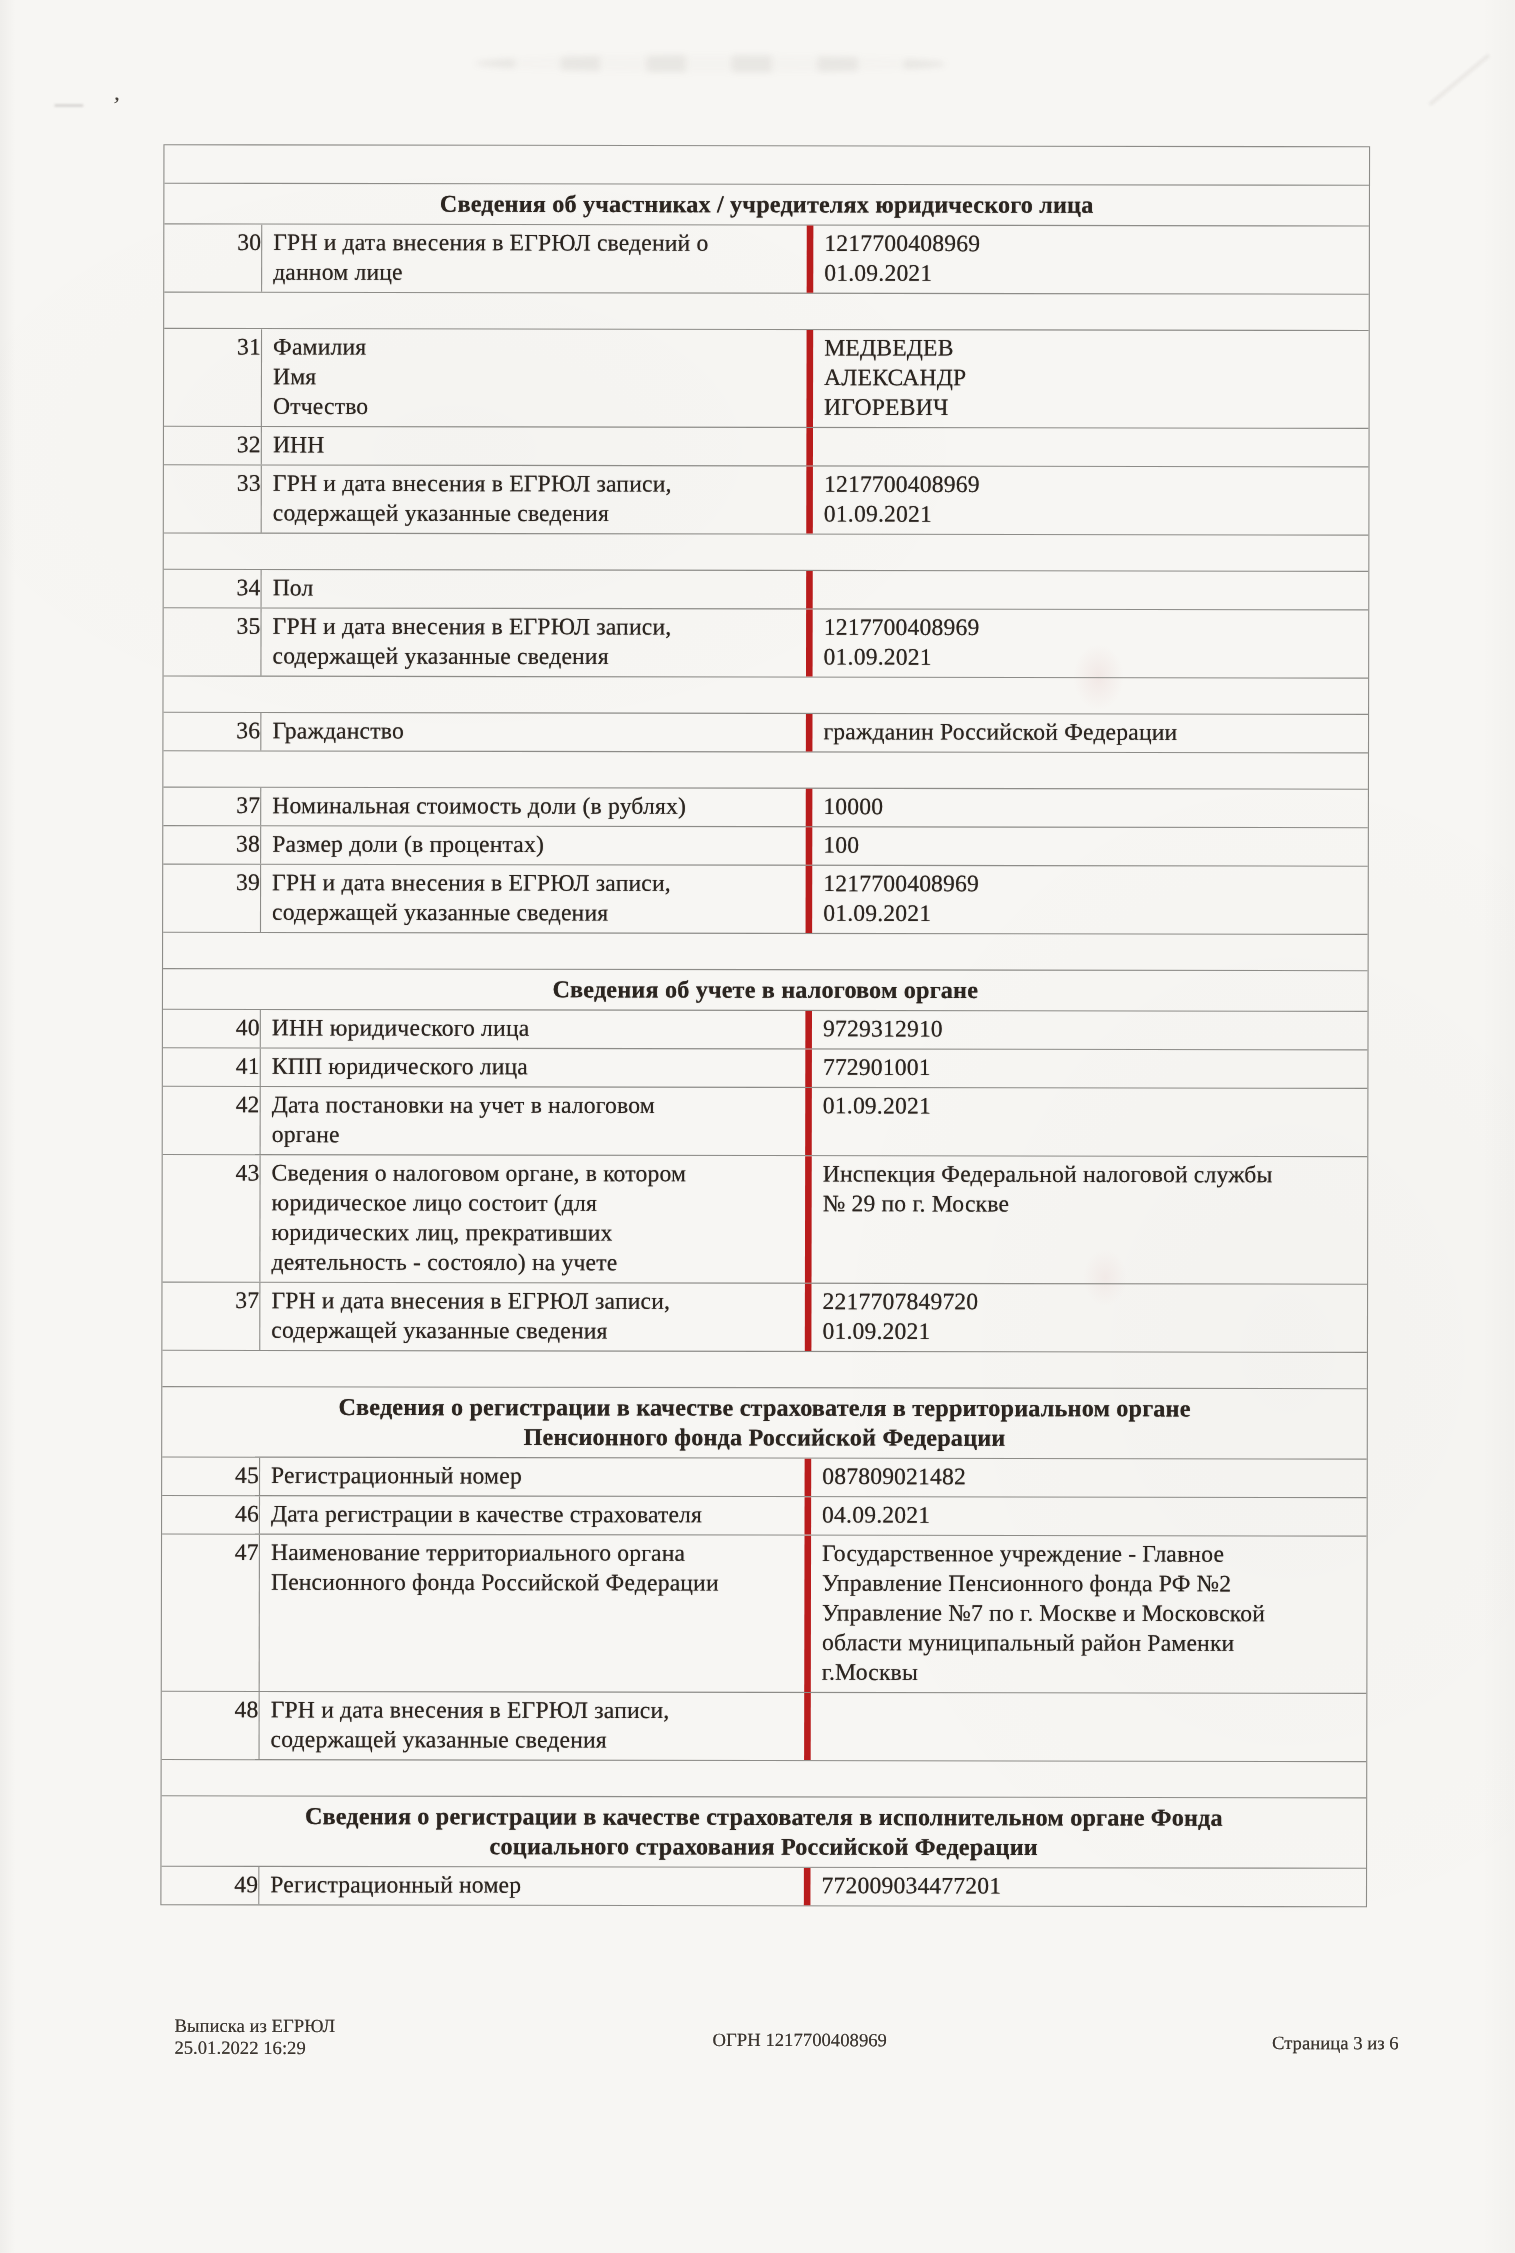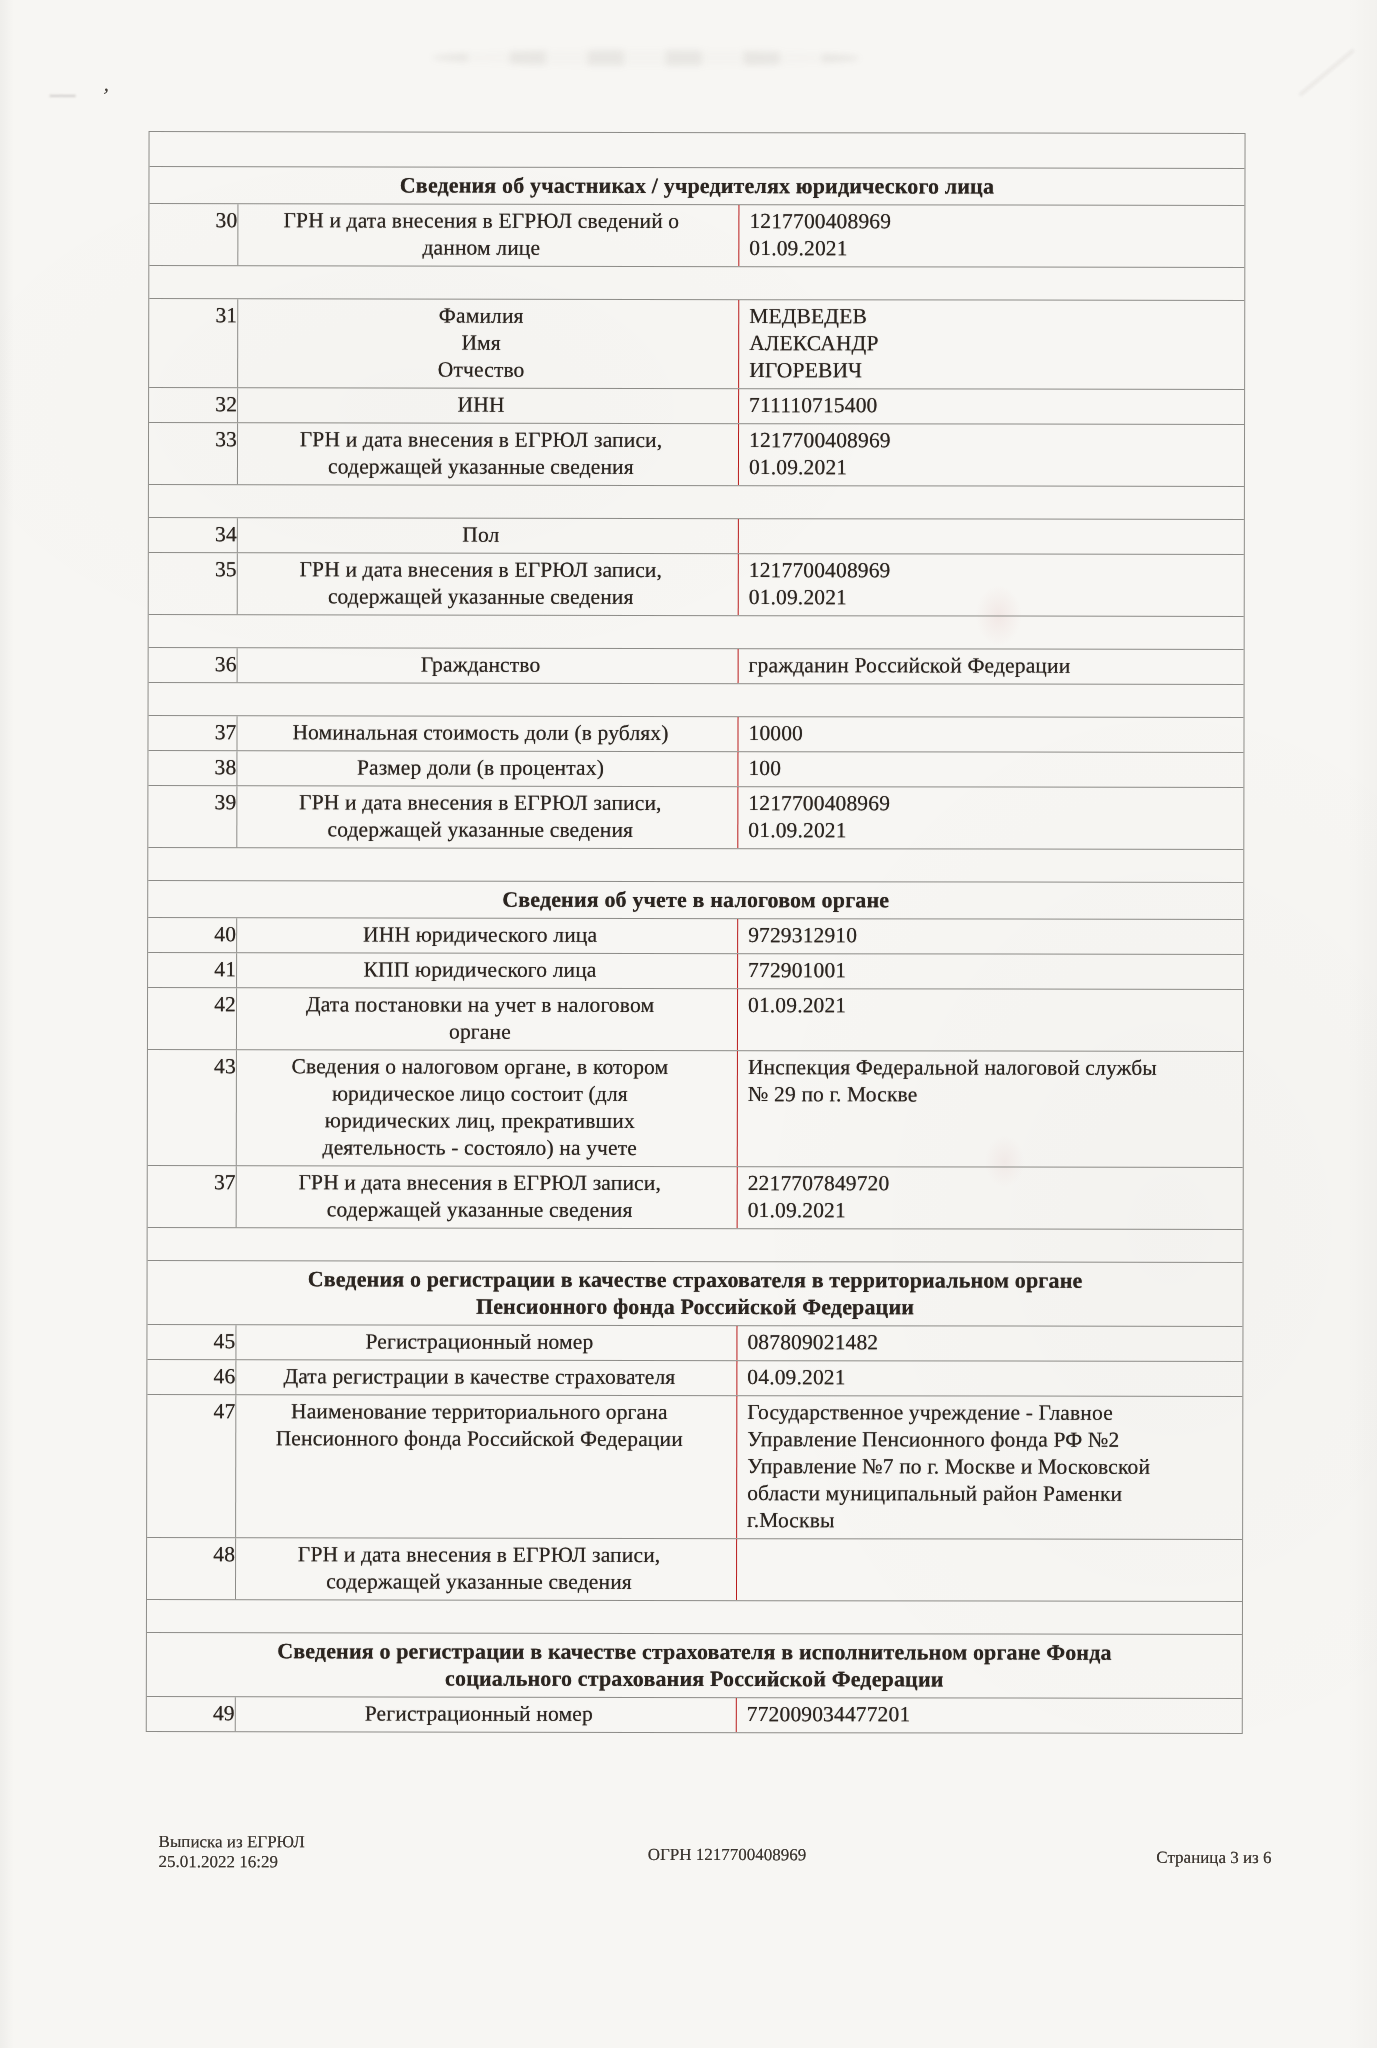--- a/index.html
+++ b/index.html
@@ -20,21 +20,21 @@
     position:absolute;left:147px;top:132px;width:1095px;
     border:1px solid #8d8c88;
     background:transparent;
     font-size:21.5px;line-height:27px;
     text-shadow:0 0 0.7px rgba(45,38,32,0.75);
     letter-spacing:0.15px;
   }
   .t-band{height:34px;}
   .t-row{display:flex;border-top:1px solid #8d8c88;align-items:stretch;}
   .c-num{width:88px;flex:0 0 88px;border-right:1px solid #8d8c88;text-align:right;padding:3px 0 4px;}
-  .c-label{width:501px;flex:0 0 501px;border-right:1px solid #b91c1c;padding:3px 24px 4px 10px;white-space:pre-line;box-sizing:border-box;text-align:center;}
+  .c-label{width:501px;flex:0 0 501px;border-right:6px solid #b91c1c;padding:3px 24px 4px 10px;white-space:pre-line;box-sizing:border-box;}
   .c-value{flex:1 1 auto;padding:3px 8px 4px 10px;white-space:pre-line;box-sizing:border-box;}
   .t-header{
     border-top:1px solid #8d8c88;text-align:center;font-weight:bold;
     padding:4px 10px 5px;white-space:pre-line;font-size:22px;line-height:27px;
   }
   .t-spacer{height:32px;border-top:1px solid #8d8c88;}
   
   .footer{
     position:absolute;top:1833px;left:0;width:1377px;height:46px;
     font-size:17px;line-height:20px;color:#3b352f;
@@ -87,21 +87,20 @@
     <div class="c-label">Фамилия
 Имя
 Отчество</div>
     <div class="c-value">МЕДВЕДЕВ
 АЛЕКСАНДР
 ИГОРЕВИЧ</div>
   </div>
       <div class="t-row">
     <div class="c-num">32</div>
     <div class="c-label">ИНН</div>
-    <div class="c-value">711110715400</div>
   </div>
       <div class="t-row">
     <div class="c-num">33</div>
     <div class="c-label">ГРН и дата внесения в ЕГРЮЛ записи,
 содержащей указанные сведения</div>
     <div class="c-value">1217700408969
 01.09.2021</div>
   </div>
       <div class="t-spacer"></div>
       <div class="t-row">

